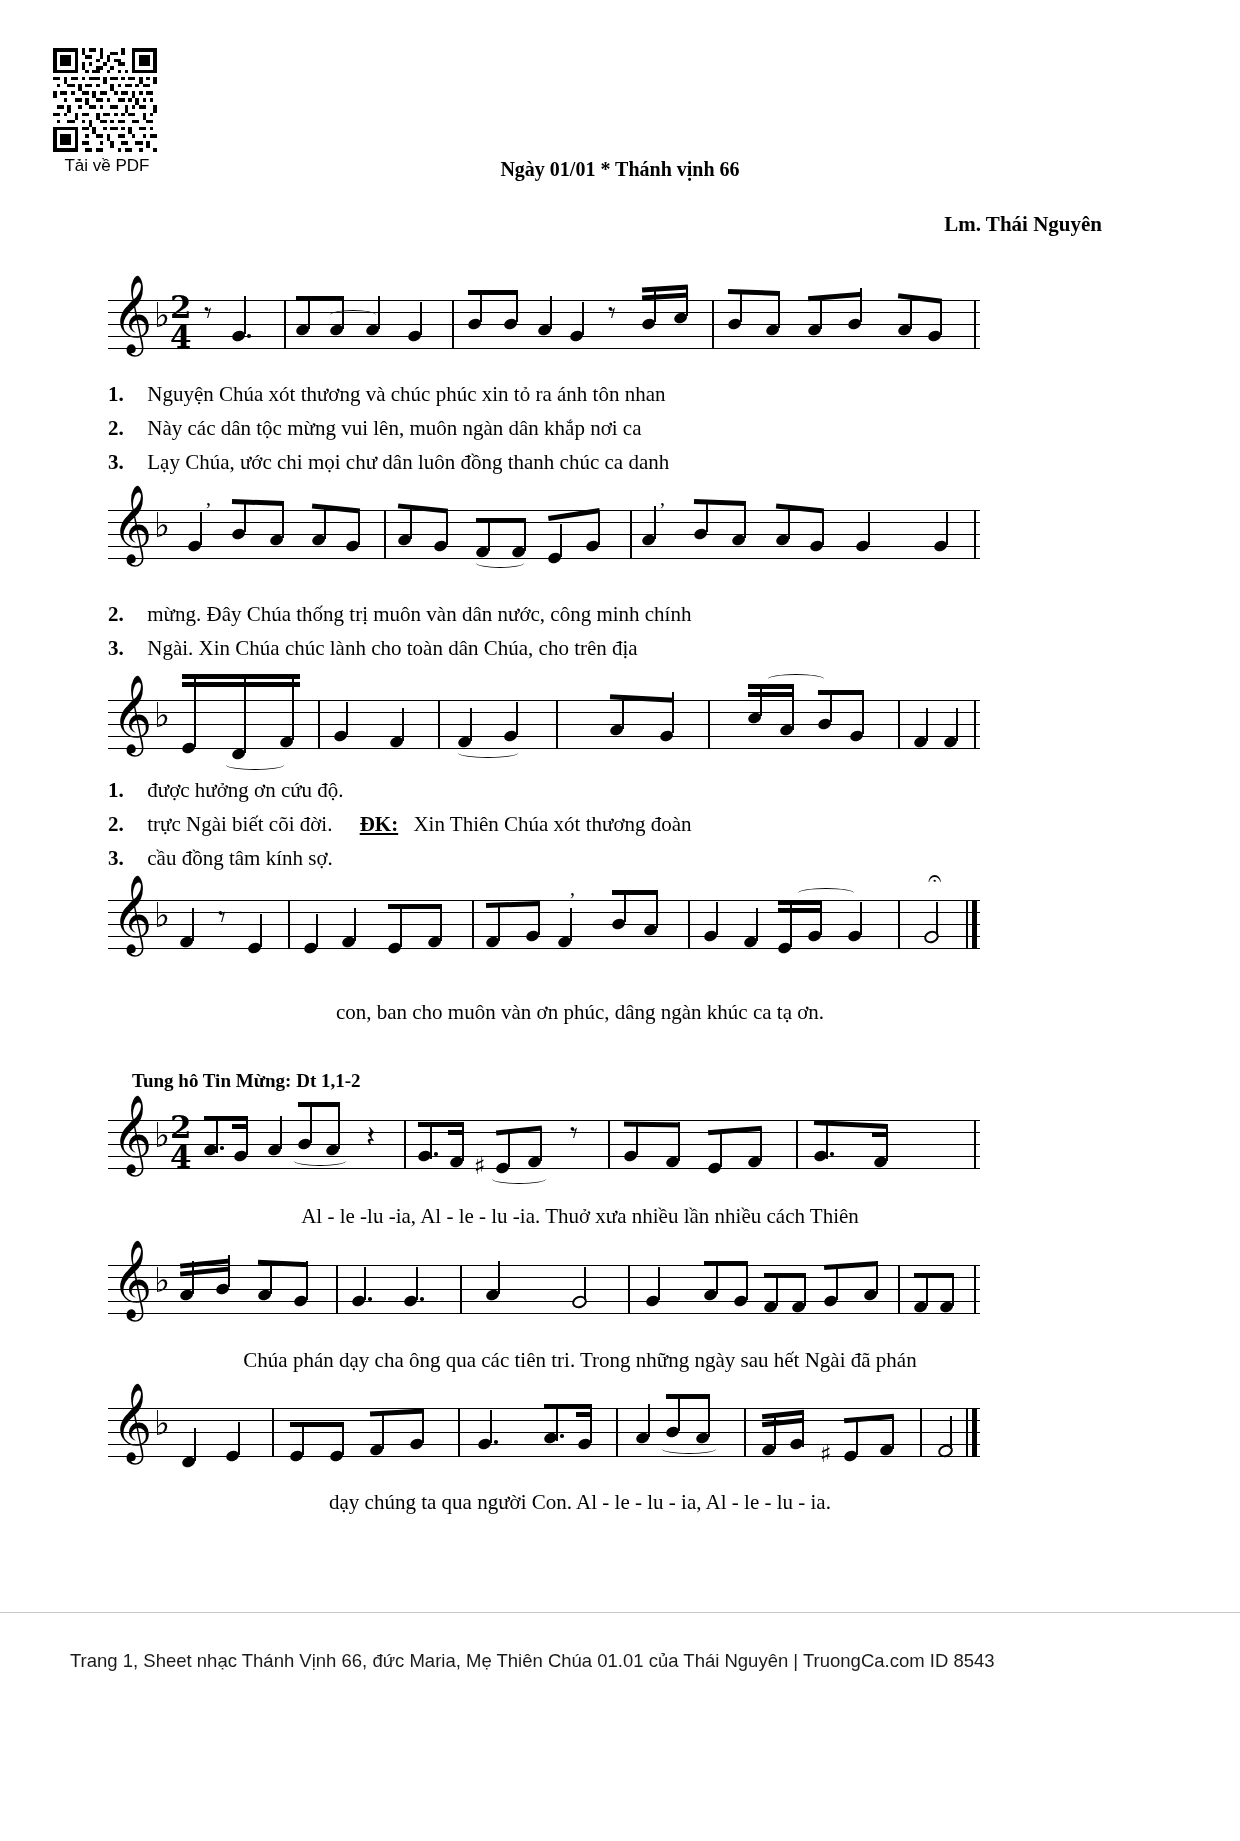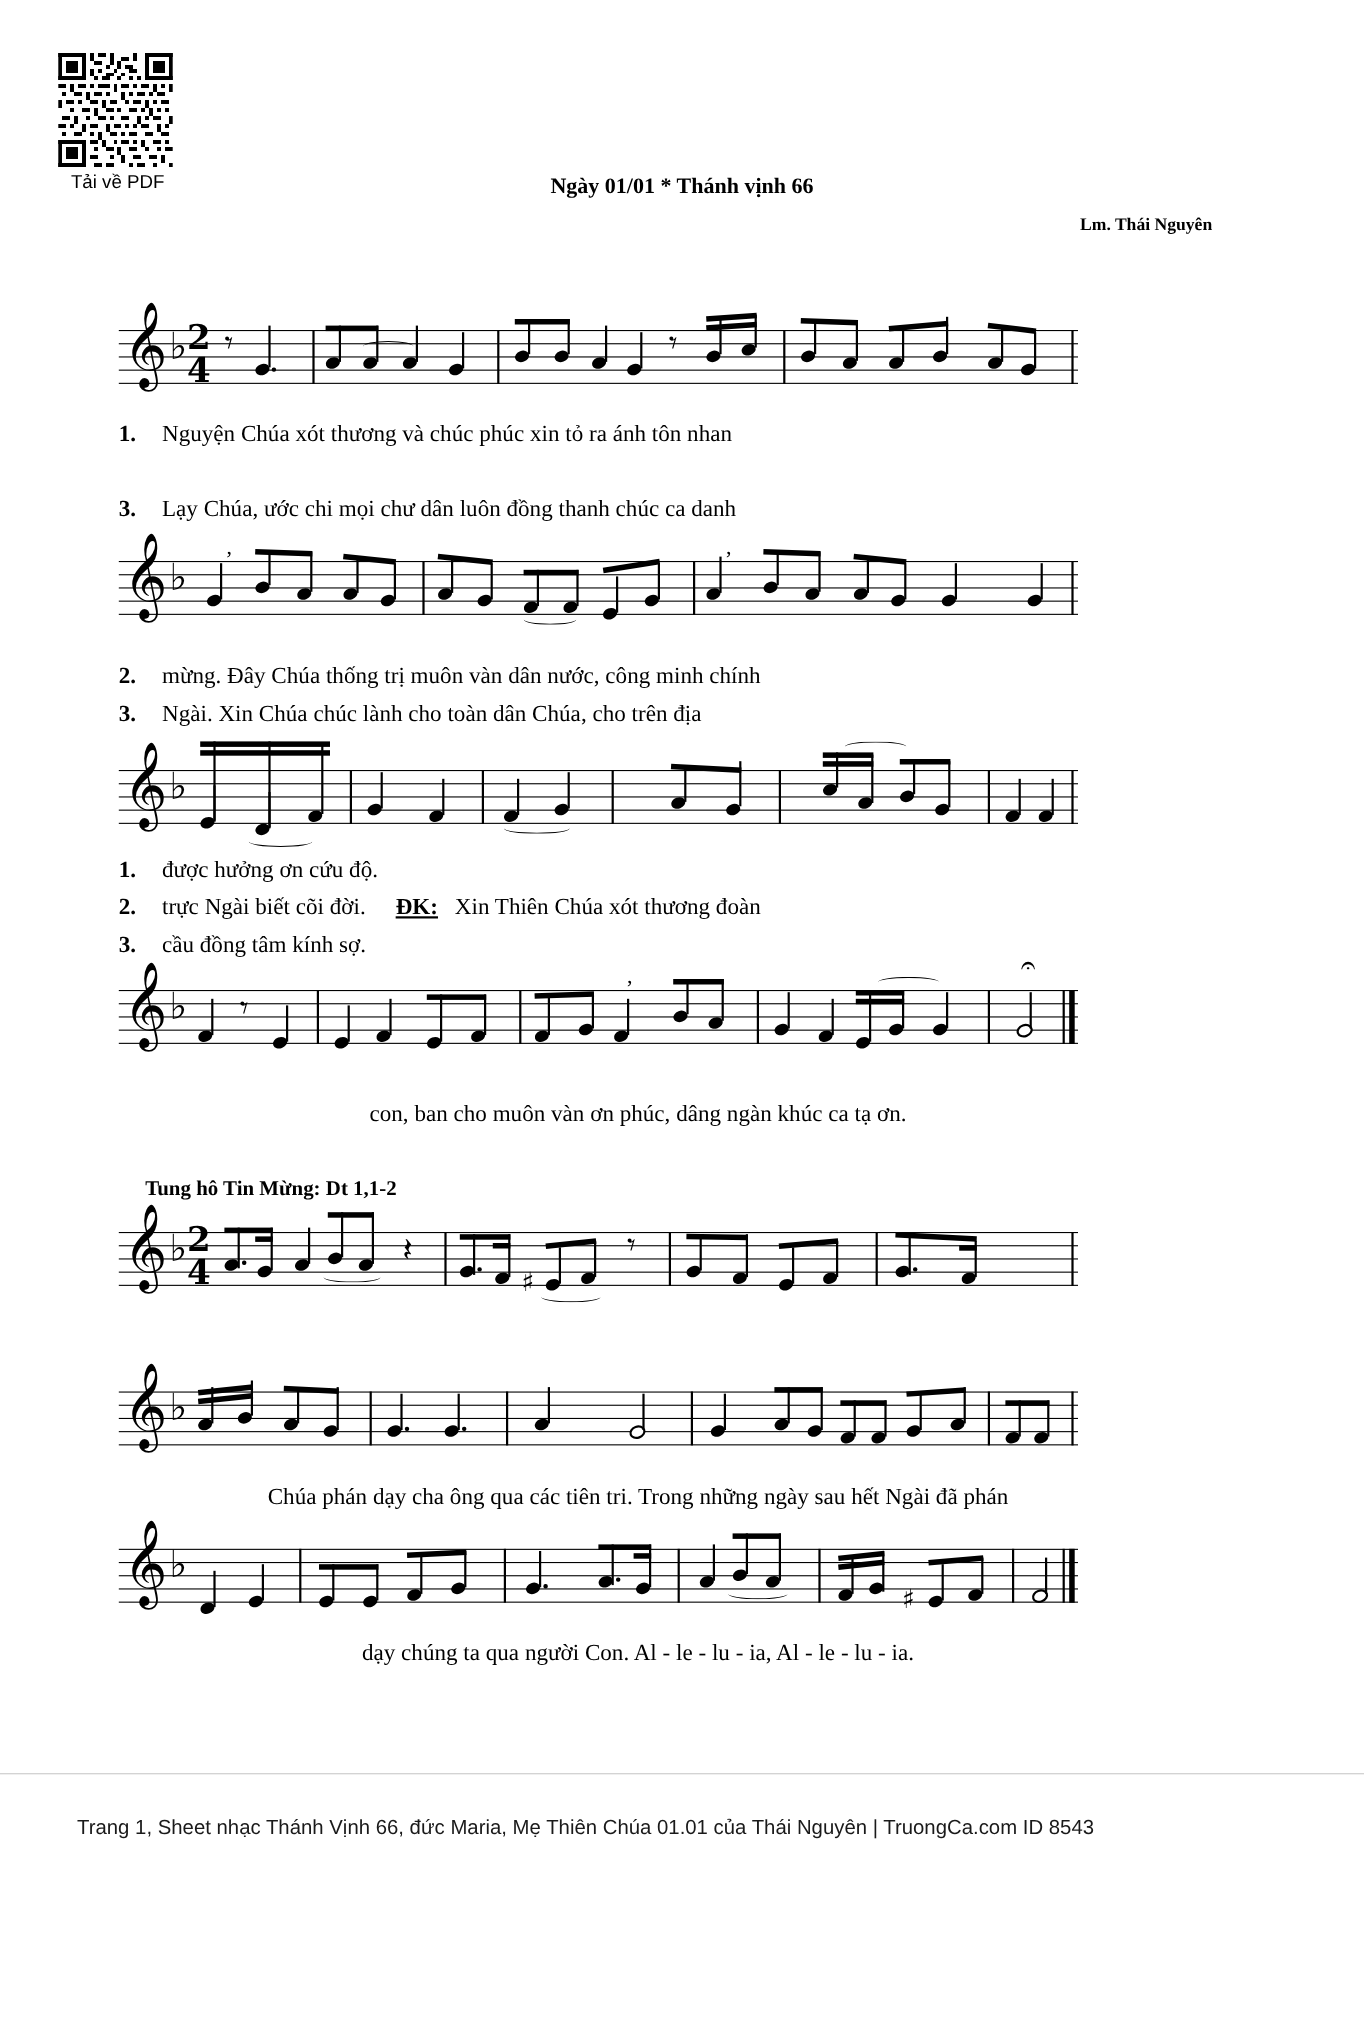--- a/index.html
+++ b/index.html
@@ -59,24 +59,24 @@
     right: 0;
     top: 158px;
     text-align: center;
     font-family: "Liberation Serif", serif;
     font-weight: bold;
     font-size: 20px;
   }
   .composer {
     position: absolute;
     right: 138px;
-    top: 196px;
+    top: 212px;
     font-family: "Liberation Serif", serif;
     font-weight: bold;
-    font-size: 16px;
+    font-size: 21px;
     text-align: right;
   }
 
   .section-label {
     position: absolute;
     font-family: "Liberation Serif", serif;
     font-weight: bold;
     font-size: 19px;
   }
 
@@ -493,20 +493,24 @@
       <div class="beam" style="left:790px; top:-4px; width:44px; transform:rotate(7deg);"></div>
 
       <div class="endbar-thin" style="left:866px;"></div>
     </div>
   </div>
 
   <div class="lyric-row" style="top:382px;font-family:Liberation Serif, serif;">
     <span class="lyric-num">1.</span>
     <span>Nguyện   Chúa   xót   thương   và      chúc phúc    xin      tỏ       ra    ánh   tôn  nhan</span>
   </div>
+  <div class="lyric-row" style="top:416px;">
+    <span class="lyric-num">2.</span>
+    <span>Này     các    dân    tộc   mừng   vui   lên,   muôn ngàn   dân  khắp  nơi    ca</span>
+  </div>
   <div class="lyric-row" style="top:450px;">
     <span class="lyric-num">3.</span>
     <span>Lạy   Chúa,  ước   chi   mọi     chư   dân   luôn đồng thanh chúc  ca  danh</span>
   </div>
 
   <div class="system" style="top:510px;">
     <div class="staff">
       <div class="line"></div>
         <div class="line"></div>
         <div class="line"></div>
@@ -829,20 +833,21 @@
       <div class="flagdot" style="left:722px; top:32px;"></div>
       <div class="nh" style="left:766px; top:37px;"></div>
       <div class="stem" style="left:778px; top:8px; height:33px;"></div>
       <div class="beam" style="left:706px; top:2px; width:74px; transform:rotate(3deg);"></div>
       <div class="beam" style="left:764px; top:12px; width:16px;"></div>
 
       <div class="endbar-thin" style="left:866px;"></div>
     </div>
   </div>
 
+  <div class="lyric-center" style="top:1204px; left:60px;">Al - le -lu -ia,        Al - le - lu -ia.        Thuở    xưa nhiều lần nhiều  cách Thiên</div>
 
   <div class="system" style="top:1265px;">
     <div class="staff">
       <div class="line"></div>
         <div class="line"></div>
         <div class="line"></div>
         <div class="line"></div>
         <div class="line"></div>
       <div class="clef">𝄞</div>
       <div class="flat-key">♭</div>

